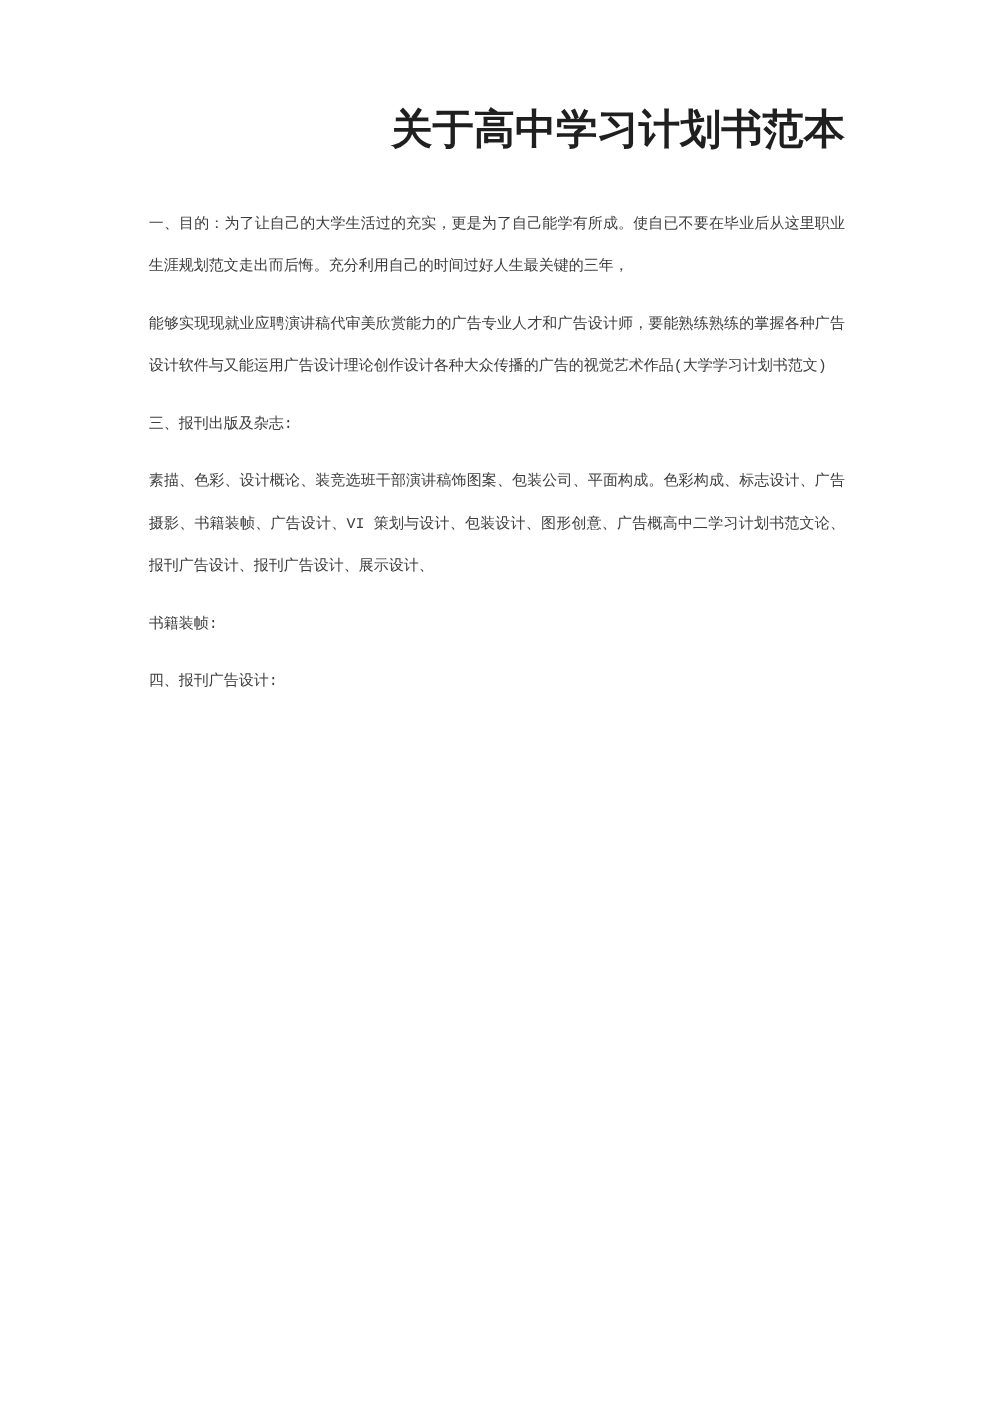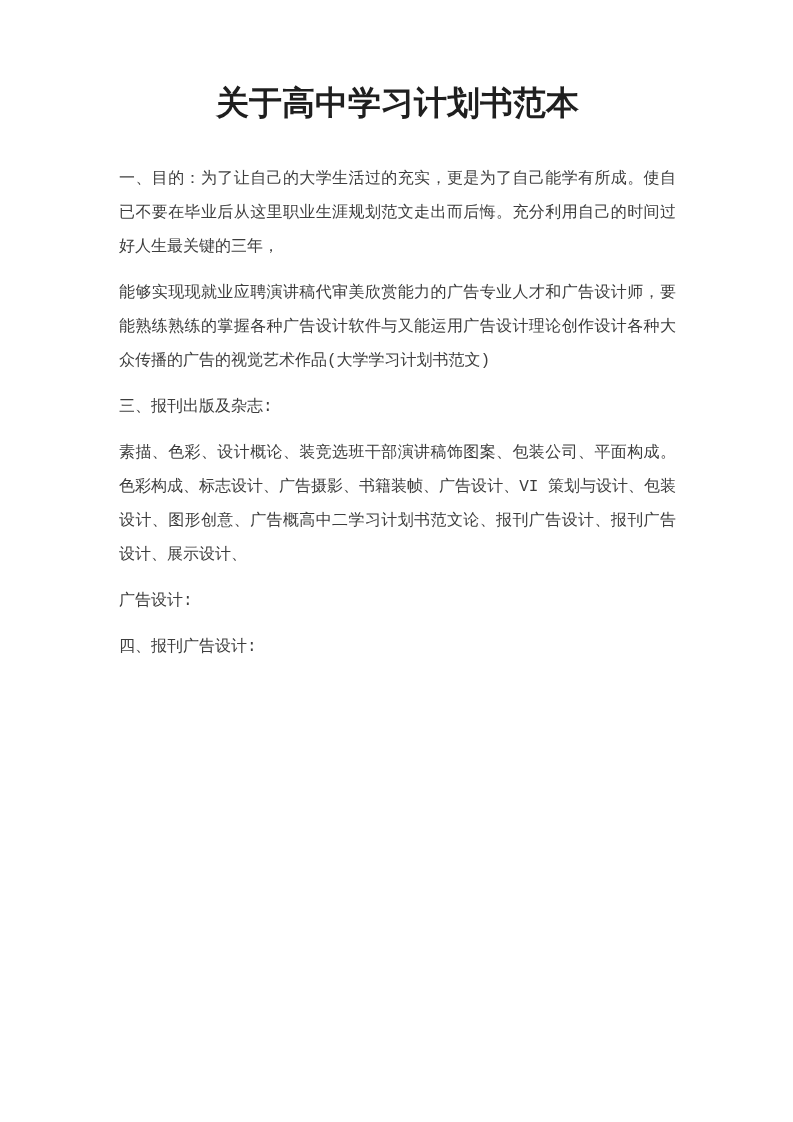--- a/index.html
+++ b/index.html
@@ -19,28 +19,28 @@
   }
   .content {
     box-sizing: border-box;
     padding: 80px 117px 0 119px;
   }
   .doc-title {
     font-family: "DejaVu Serif", "Liberation Serif", serif;
     font-size: 33px;
     font-weight: bold;
     line-height: 46px;
-    text-align: center;
+    text-align: right;
     color: #1f1f1f;
     margin: 0 0 36px 0;
   }
   .doc-paragraph {
     
     font-family: "Liberation Mono", "DejaVu Sans Mono", "DejaVu Serif", serif;
-    font-size: 16px;
+    font-size: 12px;
     line-height: 34px;
     text-align: justify;
     margin: 0 0 12px 0;
     color: #3d3d3d;
     word-break: break-word;
   }
 </style>
 </head>
 <body>
 
@@ -51,18 +51,18 @@
     <p class="doc-paragraph">一、目的：为了让自己的大学生活过的充实，更是为了自己能学有所成。使自已不要在毕业后从这里职业生涯规划范文走出而后悔。充分利用自己的时间过好人生最关键的三年，</p>
 
 
 
     <p class="doc-paragraph">能够实现现就业应聘演讲稿代审美欣赏能力的广告专业人才和广告设计师，要能熟练熟练的掌握各种广告设计软件与又能运用广告设计理论创作设计各种大众传播的广告的视觉艺术作品(大学学习计划书范文)</p>
 
     <p class="doc-paragraph">三、报刊出版及杂志:</p>
 
     <p class="doc-paragraph">素描、色彩、设计概论、装竞选班干部演讲稿饰图案、包装公司、平面构成。色彩构成、标志设计、广告摄影、书籍装帧、广告设计、VI 策划与设计、包装设计、图形创意、广告概高中二学习计划书范文论、报刊广告设计、报刊广告设计、展示设计、</p>
 
-    <p class="doc-paragraph">广告设计:</p>
+    <p class="doc-paragraph">书籍装帧:</p>
 
 
     <p class="doc-paragraph">四、报刊广告设计:</p>
   </div>
 </div>
 
 </body></html>

